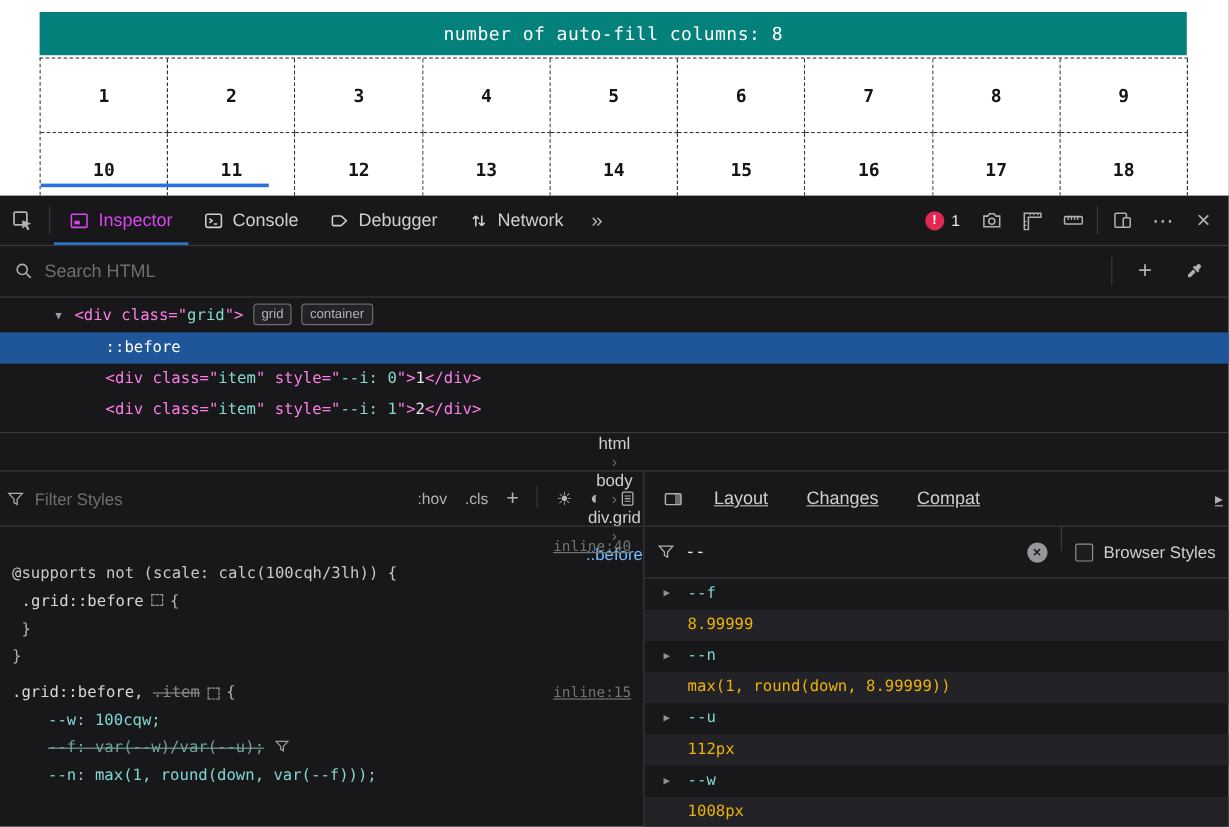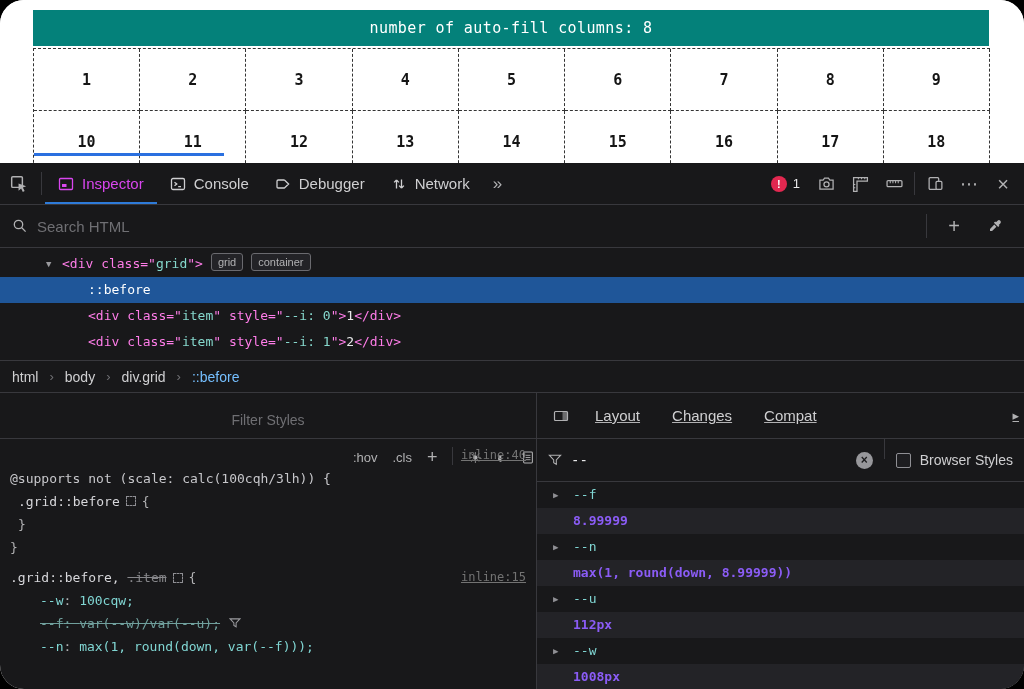--- a/index.html
+++ b/index.html
@@ -1,17 +1,17 @@
 <!DOCTYPE html>
 <html><head>
 <meta charset="utf-8">
 <style>
   html,body{margin:0;padding:0;background:#000;}
   .root{position:relative;width:1024px;height:689px;background:#fff;overflow:hidden;
-        font-family:"Liberation Sans",sans-serif;border-radius:24px;-webkit-font-smoothing:antialiased;}
+        font-family:"Liberation Sans",sans-serif;-webkit-font-smoothing:antialiased;}
 
   
   .page-area{position:absolute;left:0;top:0;width:1024px;height:163px;background:#fff;overflow:hidden;}
   .banner{position:absolute;left:33px;top:10px;width:956px;height:36px;background:#04817a;
           color:#fff;font:15px/36px "DejaVu Sans Mono",monospace;text-align:center;letter-spacing:.4px;}
   .pgrid{position:absolute;left:33px;top:48px;width:956px;display:grid;
          grid-template-columns:repeat(9,1fr);border-left:1px dashed #333;border-top:1px dashed #333;}
   .pcell{height:61px;display:flex;align-items:center;justify-content:center;background:#fff;
          border-right:1px dashed #333;border-bottom:1px dashed #333;
          font:bold 15px "DejaVu Sans Mono",monospace;color:#151515;}
@@ -45,29 +45,29 @@
   .m-row{height:26px;white-space:pre;padding-left:46px;}
   .m-row.ind{padding-left:88px;}
   .m-row.selected{background:#1f5699;color:#fff;}
   .expander{display:inline-block;width:16px;color:#9a9a9e;font-size:9px;vertical-align:1px;}
   .t-tag{color:#ff7de9;} .t-val{color:#86d8cd;} .t-txt{color:#e8e8ea;}
   .m-row.selected .t-pseudo{color:#fff;}
   .badge{display:inline-block;vertical-align:2px;margin-left:8px;padding:0 6px;border:1px solid #6a6a6f;
          border-radius:3px;background:#232327;color:#b1b1b3;font:11px/16px "Liberation Sans",sans-serif;white-space:normal;}
 
   .dt-breadcrumbs{height:31px;border-bottom:1px solid #38383d;display:flex;align-items:center;
-                  padding:0 12px;gap:11px;font-size:14px;}
+                  padding:0 12px;font-size:14px;flex-direction:column;}
   .crumb{color:#cfcfd1;} .crumb.sel{color:#75bfff;}
   .bc-sep{color:#6f6f73;font-size:13px;}
 
   .dt-bottom{display:flex;height:299px;}
 
   
   .rules-panel{width:537px;border-right:1px solid #38383d;display:flex;flex-direction:column;box-sizing:border-box;}
-  .rules-toolbar{height:45px;border-bottom:1px solid #38383d;display:flex;align-items:center;padding:0 1px;gap:19px;flex-direction:column;}
+  .rules-toolbar{height:45px;border-bottom:1px solid #38383d;display:flex;align-items:center;padding:0 6px;gap:9px;}
   .rt-right{margin-left:auto;display:flex;align-items:center;gap:15px;font-size:13px;color:#b1b1b3;}
   .sunmoon{font-size:15px;}
   .rules-content{flex:1;overflow:hidden;padding:5px 10px 0 10px;
                  font:13px/23px "DejaVu Sans Mono",monospace;color:#d7d7db;}
   .r-line{white-space:pre;}
   .r-flex{display:flex;align-items:center;}
   .src-link{margin-left:auto;color:#737373;text-decoration:underline;font-size:12px;}
   .prop{color:#80d6d3;} .cssval{color:#80d6d3;} .t-plain{color:#b1b1b3;}
   .cond{color:#c7c7cb;}
   .ind8{padding-left:8px;} .ind36{padding-left:36px;} .ind30{padding-left:30px;}
@@ -87,21 +87,21 @@
   .cp-overflow{margin-left:auto;display:flex;align-items:center;padding:0 5px;color:#b1b1b3;font-size:13px;}
   .cp-filter{height:42px;border-bottom:1px solid #38383d;display:flex;align-items:center;padding:0 11px;gap:9px;}
   .filter-val{color:#e8e8ea;font-size:14px;flex:1;font-family:"DejaVu Sans Mono",monospace;}
   .clear-btn{width:17px;height:17px;border-radius:50%;background:#97979b;color:#1b1b1d;
              font:bold 12px/17px "Liberation Sans",sans-serif;text-align:center;}
   .checkbox{width:13px;height:13px;border:1px solid #8f8f94;border-radius:2px;background:#1d1d20;}
   .cb-label{font-size:14px;color:#cfcfd1;}
   .cp-list{flex:1;font:13px/26px "DejaVu Sans Mono",monospace;}
   .cp-row{height:26px;display:flex;align-items:center;}
   .cp-row.n{padding-left:16px;gap:10px;}
-  .cp-row.v{padding-left:36px;background:#232327;color:#8b5cf6;font-weight:bold;}
+  .cp-row.v{padding-left:36px;background:#232327;color:#eab308;}
   .tri{color:#8f8f94;font-size:9px;width:10px;}
   .cp-name{color:#80d6d3;}
 </style>
 </head>
 <body>
 
 <div class="root">
 
   <section class="page-area">
     <div class="banner">number of auto-fill columns: 8</div>

